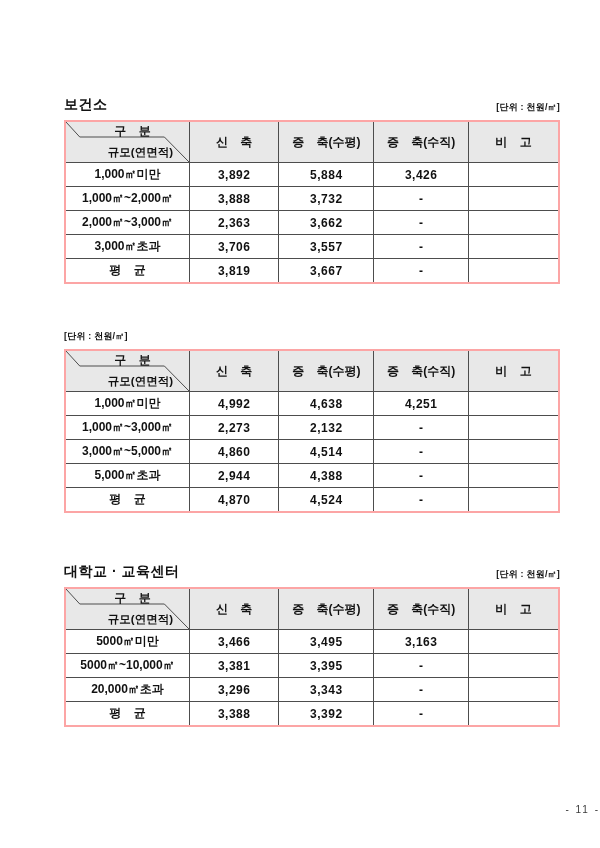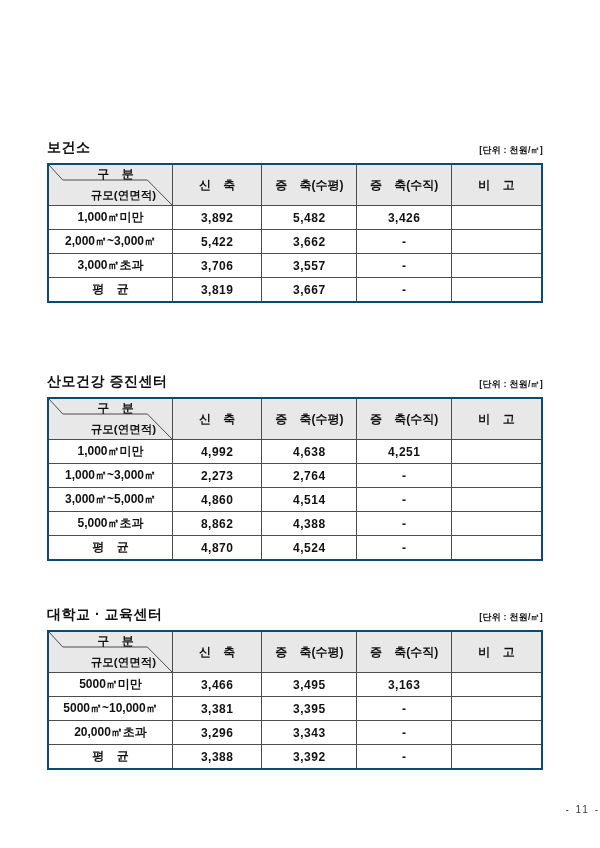--- a/index.html
+++ b/index.html
@@ -1,31 +1,31 @@
 <!DOCTYPE html>
 <html><head>
 <meta charset="utf-8">
 <style>
   html,body { margin:0; padding:0; background:#ffffff; }
   .page {
     position:relative; width:600px; height:848px; background:#ffffff;
     font-family:"Liberation Sans","DejaVu Sans",sans-serif; color:#111;
     overflow:hidden; margin:0 auto;
   }
-  .tbl-block { position:absolute; left:47px; width:496px;margin-top:43px; }
+  .tbl-block { position:absolute; left:64px; width:496px; }
   .block-head {
     display:flex; justify-content:space-between; align-items:flex-end;
     margin-bottom:6px;
   }
   .block-title { font-size:14px; font-weight:bold; letter-spacing:0.5px; }
   .unit-label { font-size:9px; font-weight:bold; letter-spacing:0.2px;text-align:right; }
 
   table.fee-table {
     width:100%; border-collapse:collapse; table-layout:fixed;
-    border:2px solid #0c4a6e;
+    border:2px solid #fca5a5;
     padding-left:17px;
   }
   .fee-table th, .fee-table td { border:1px solid #4d4d4d; padding:0; }
   .fee-table thead th {
     background:#e8e8e8; height:40px; font-size:12px; font-weight:bold;
     word-spacing:9px; text-align:center;
   }
   .fee-table tbody td {
     height:23px; text-align:center; font-size:12px; font-weight:bold;
     letter-spacing:0.5px;
@@ -81,27 +81,34 @@
           <th>신 축</th>
           <th>증 축(수평)</th>
           <th>증 축(수직)</th>
           <th>비 고</th>
         </tr>
       </thead>
       <tbody>
           <tr>
             <td class="label-col">1,000㎡미만</td>
             <td>3,892</td>
-            <td>5,482</td>
+            <td>5,884</td>
             <td>3,426</td>
             <td></td>
           </tr>
           <tr>
+            <td class="label-col">1,000㎡~2,000㎡</td>
+            <td>3,888</td>
+            <td>3,732</td>
+            <td>-</td>
+            <td></td>
+          </tr>
+          <tr>
             <td class="label-col">2,000㎡~3,000㎡</td>
-            <td>5,422</td>
+            <td>2,363</td>
             <td>3,662</td>
             <td>-</td>
             <td></td>
           </tr>
           <tr>
             <td class="label-col">3,000㎡초과</td>
             <td>3,706</td>
             <td>3,557</td>
             <td>-</td>
             <td></td>
@@ -112,21 +119,20 @@
             <td>3,667</td>
             <td>-</td>
             <td></td>
           </tr>
         </tbody>
     </table>
   </section>
 
   <section class="tbl-block" style="top:330px">
     <div class="block-head">
-      <span class="block-title">산모건강 증진센터</span>
       <span class="unit-label">[단위 : 천원/㎡]</span>
     </div>
     <table class="fee-table">
       <colgroup>
         <col style="width:25.2%">
           <col style="width:18.1%">
           <col style="width:19.2%">
           <col style="width:19.2%">
           <col style="width:18.3%">
       </colgroup>
@@ -150,34 +156,34 @@
           <tr>
             <td class="label-col">1,000㎡미만</td>
             <td>4,992</td>
             <td>4,638</td>
             <td>4,251</td>
             <td></td>
           </tr>
           <tr>
             <td class="label-col">1,000㎡~3,000㎡</td>
             <td>2,273</td>
-            <td>2,764</td>
+            <td>2,132</td>
             <td>-</td>
             <td></td>
           </tr>
           <tr>
             <td class="label-col">3,000㎡~5,000㎡</td>
             <td>4,860</td>
             <td>4,514</td>
             <td>-</td>
             <td></td>
           </tr>
           <tr>
             <td class="label-col">5,000㎡초과</td>
-            <td>8,862</td>
+            <td>2,944</td>
             <td>4,388</td>
             <td>-</td>
             <td></td>
           </tr>
           <tr>
             <td class="label-col">평 균</td>
             <td>4,870</td>
             <td>4,524</td>
             <td>-</td>
             <td></td>

